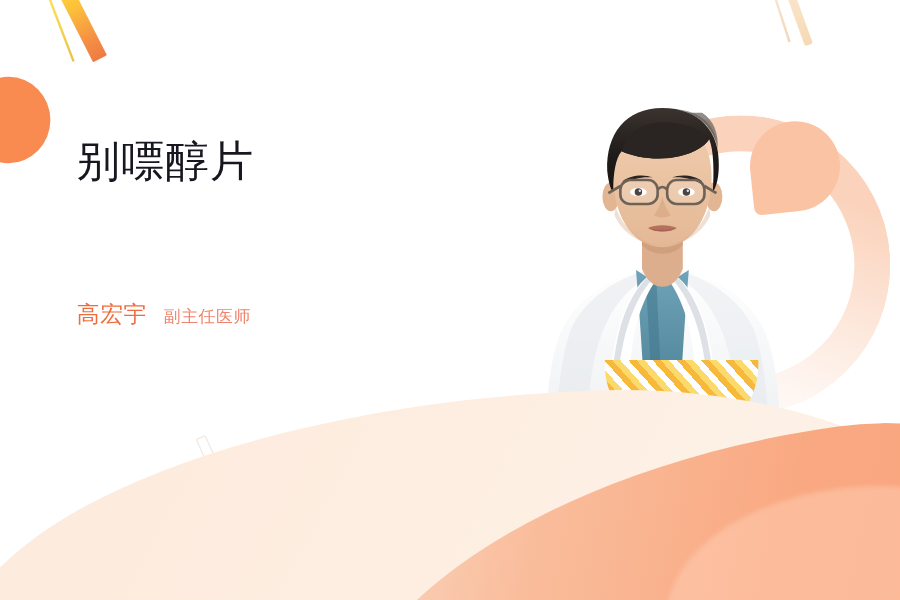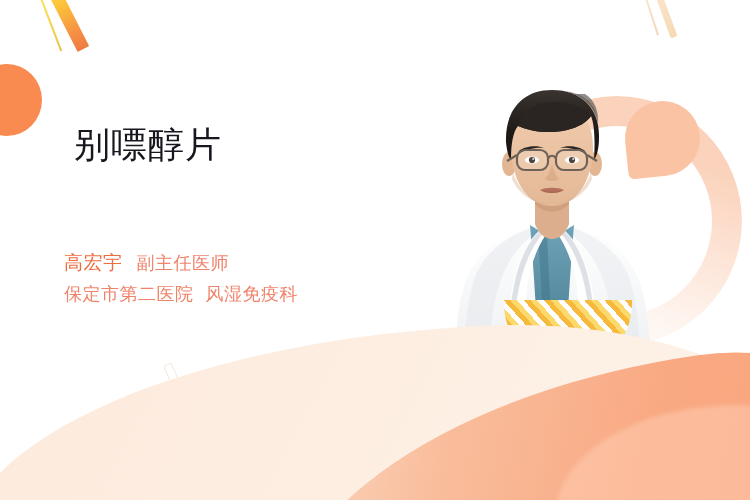--- a/index.html
+++ b/index.html
@@ -146,40 +146,40 @@
     position:absolute;
     left:64px;top:112px;
     width:360px;
   }
   #title{
     font-size:36px;
     line-height:46px;
     font-weight:400;
     color:#17171F;
     letter-spacing:1px;
-    margin:10px;
+    margin:0;
     white-space:nowrap;
   }
   #doctor-lines{
     position:absolute;
     left:64px;top:248px;
     width:380px;
   }
   .doc-row{
     white-space:nowrap;
     line-height:30px;
   }
   #doctor-name{
     font-size:19px;
     font-weight:normal;
     color:#EE6D3F;
     letter-spacing:.5px;
   }
   #doctor-title{
-    font-size:18px;
+    font-size:14px;
     font-weight:400;
     color:#F0836B;
     margin-left:14px;
     letter-spacing:.5px;
   }
   #hospital{
     font-size:18px;
     font-weight:400;
     color:#F0836B;
     letter-spacing:.5px;
@@ -303,18 +303,15 @@
   <div class="deco" id="wave-lobe"></div>
 
   <div id="text-block">
     <h1 id="title">别嘌醇片</h1>
   </div>
 
   <div id="doctor-lines">
     <div class="doc-row">
       <span id="doctor-name">高宏宇</span><span id="doctor-title">副主任医师</span>
     </div>
-    <div class="doc-row">
-      <span id="hospital">保定市第二医院</span><span id="department">风湿免疫科</span>
-    </div>
   </div>
 
 </div>
 
 </body></html>

